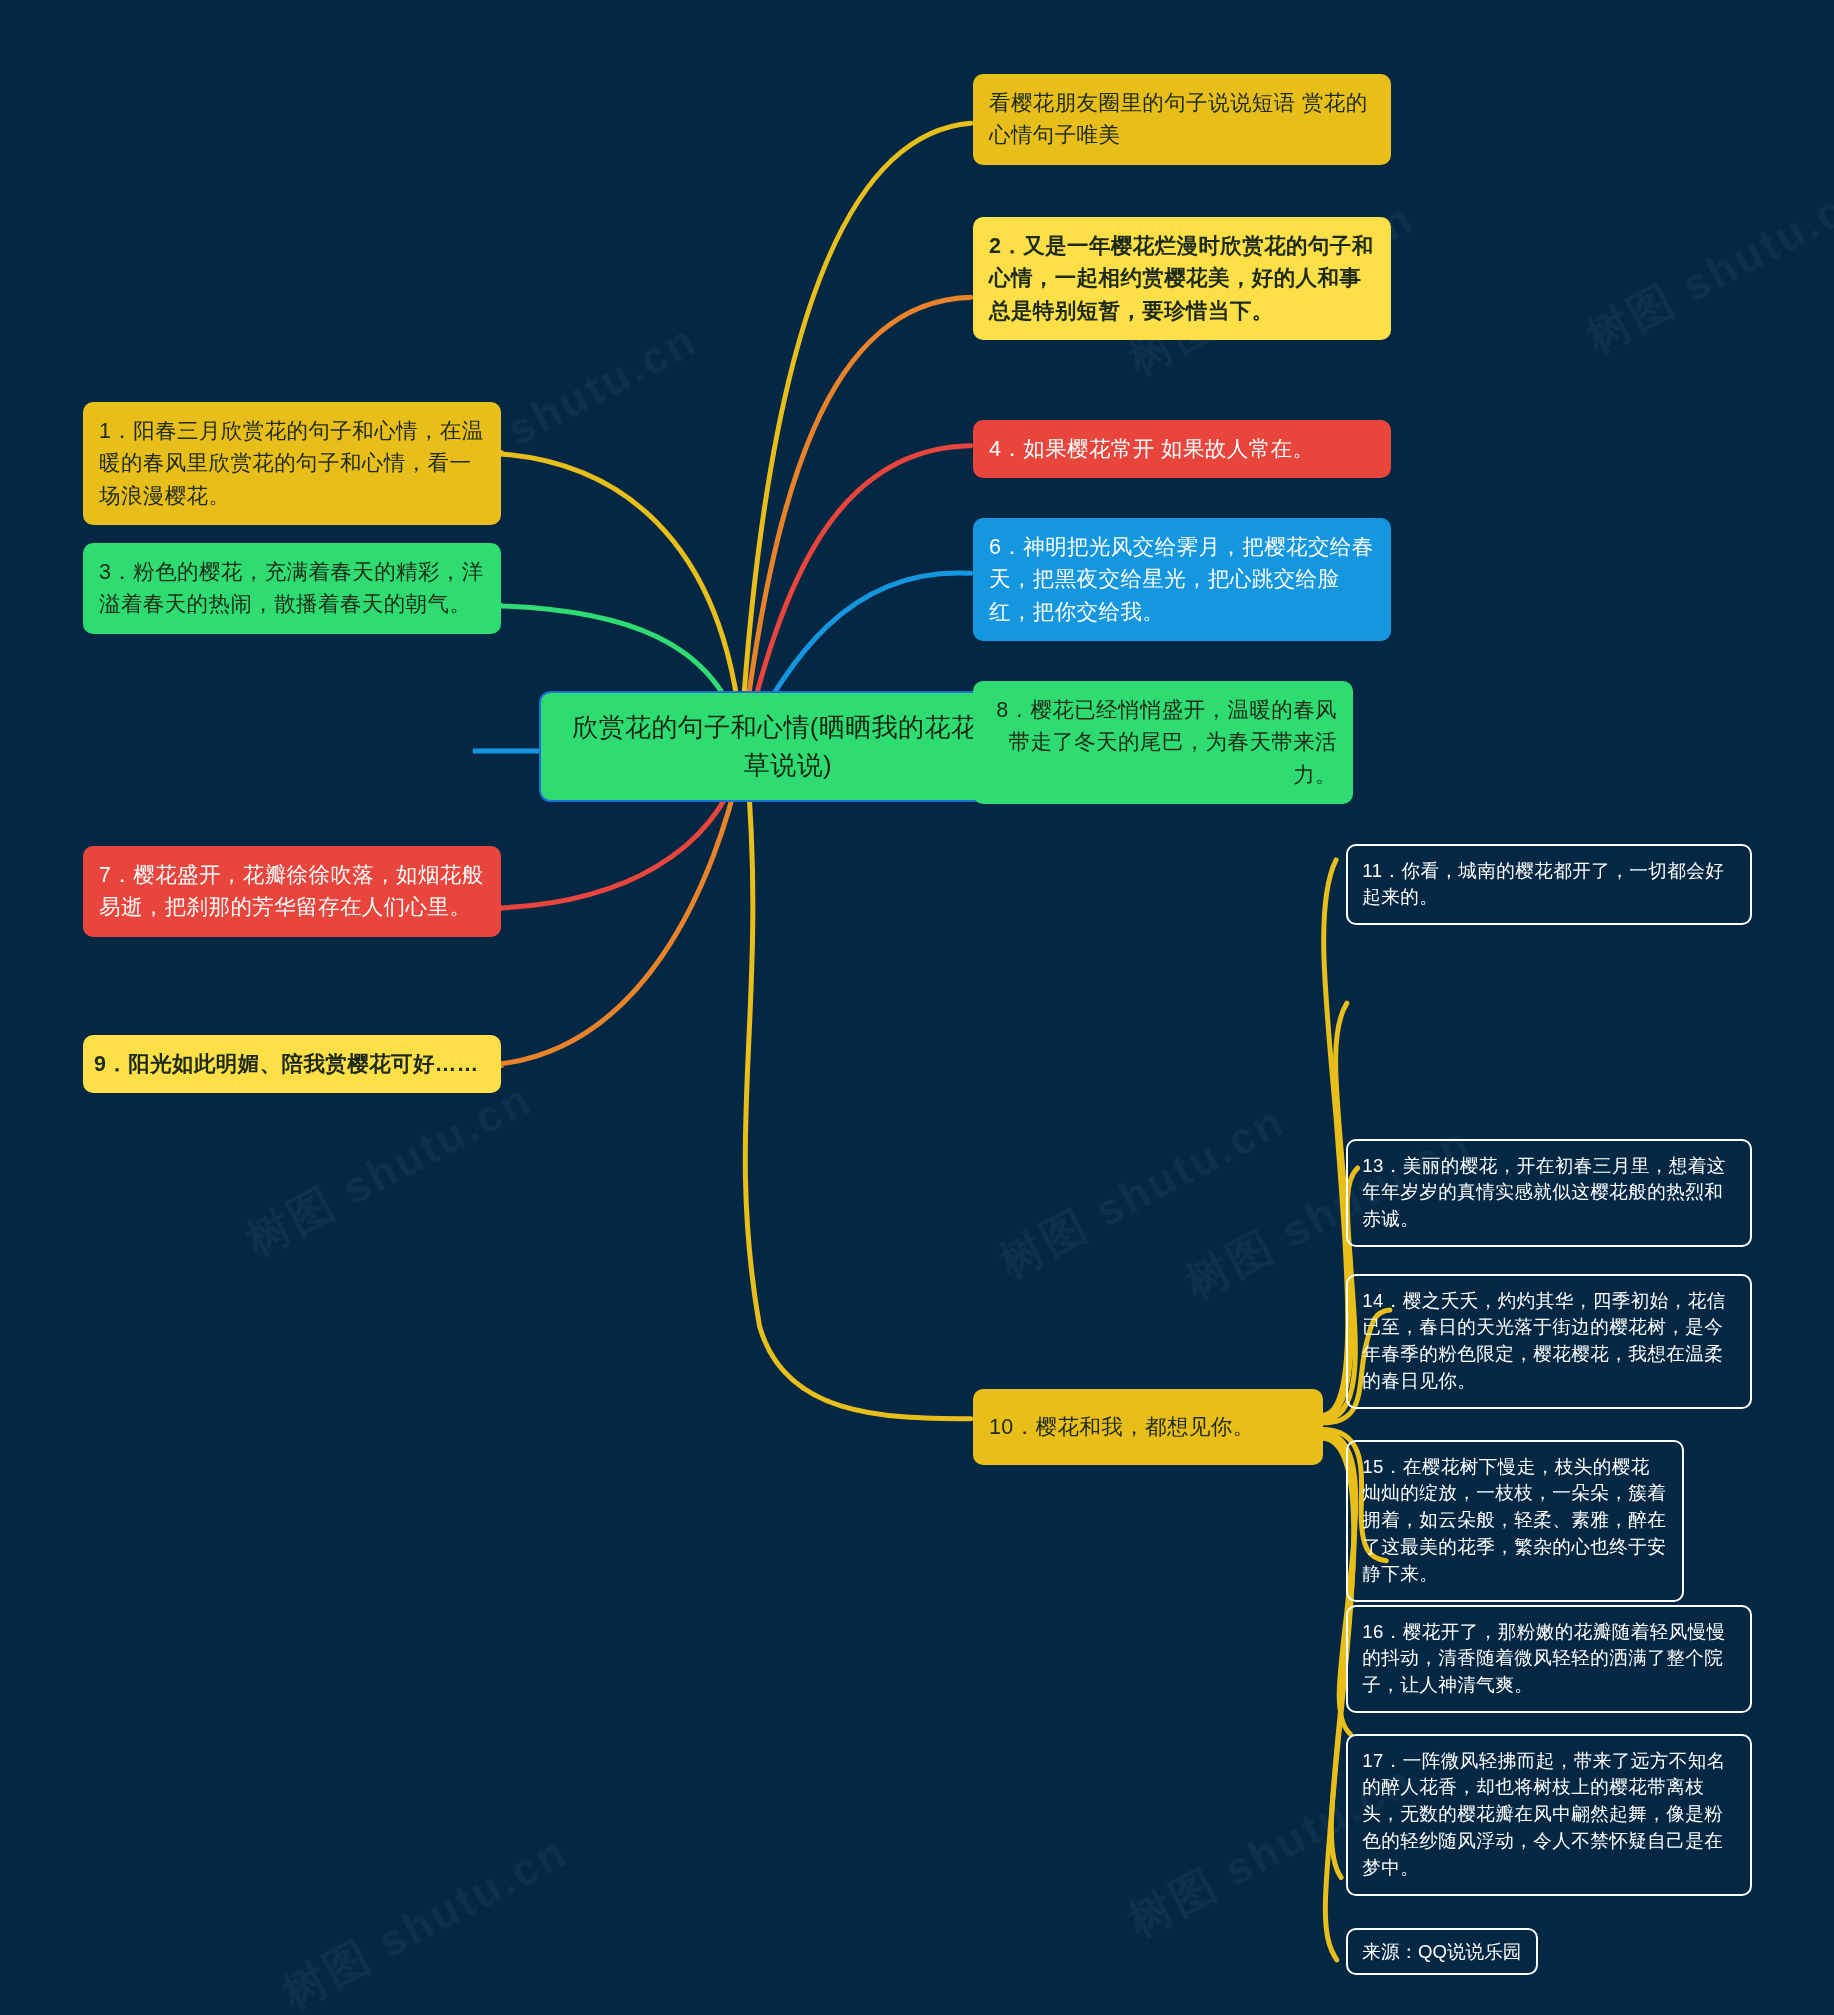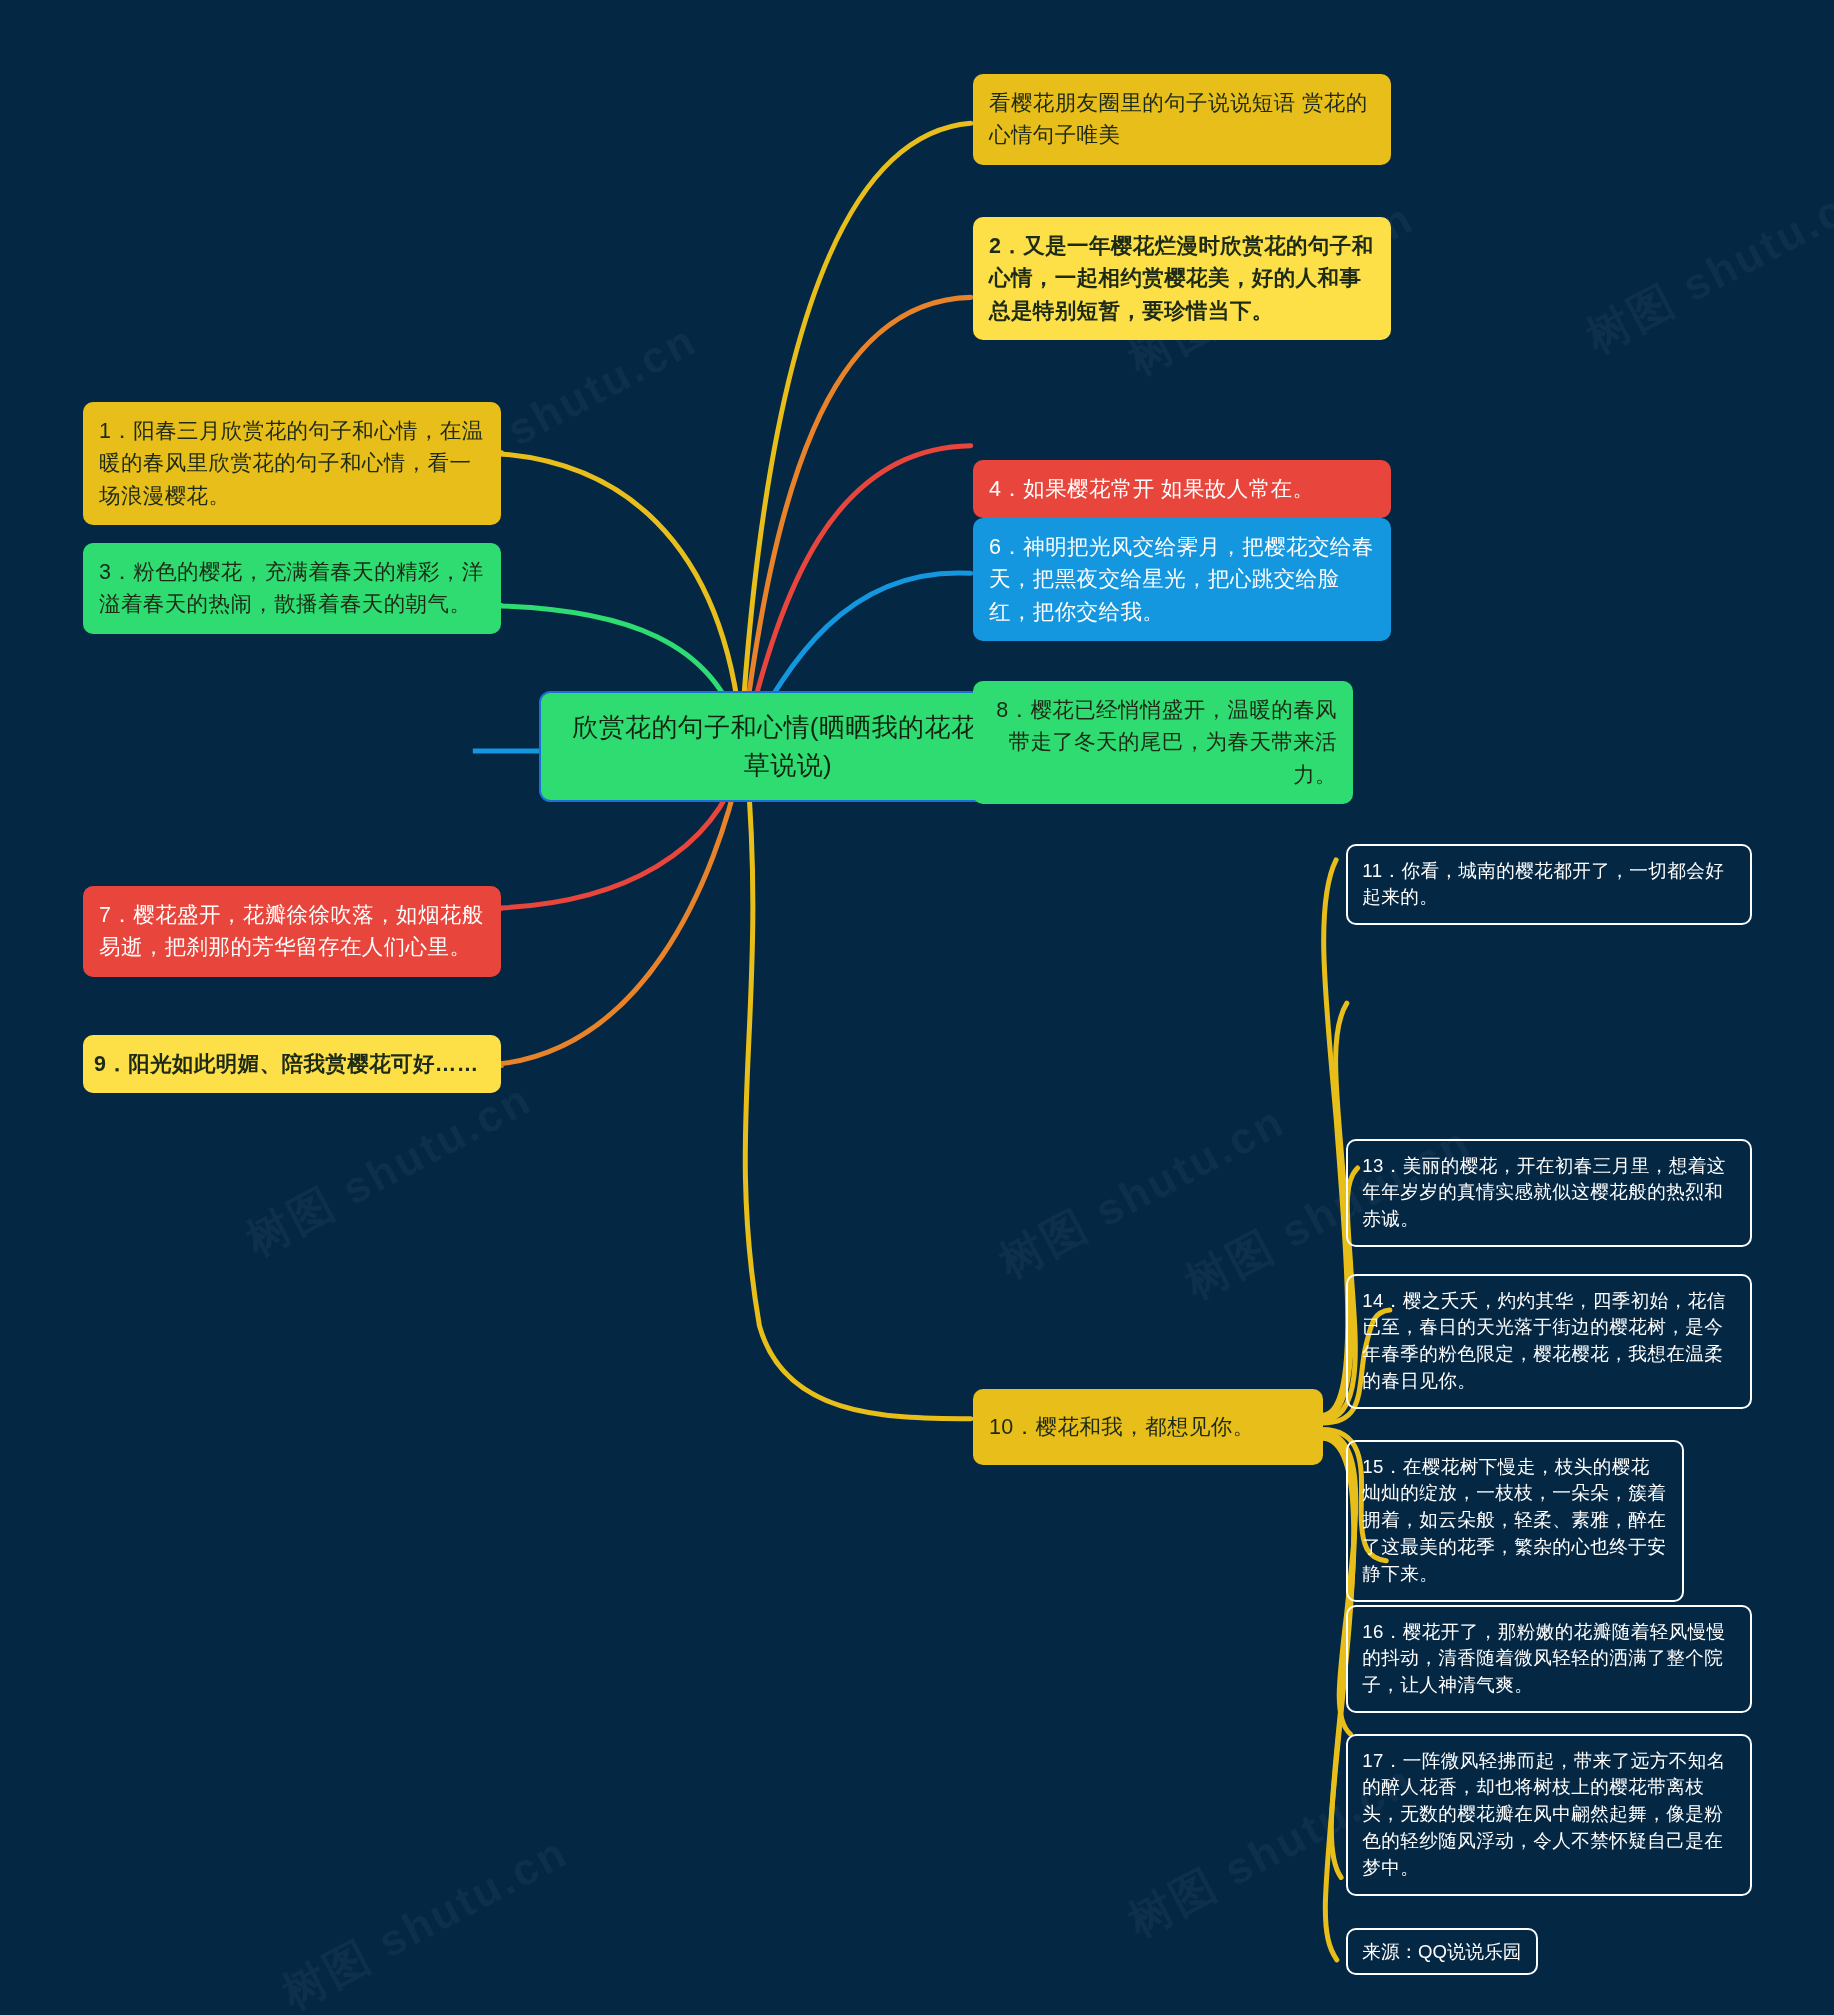--- a/index.html
+++ b/index.html
@@ -46,21 +46,21 @@
     line-height: 1.5;
     font-size: 21.5px;
     letter-spacing: 0.4px;
     word-break: break-all;
   }
   .node.dark-text  { color: #1d2a16; }
   .node.light-text { color: #ffffff; }
 
   .c-yellow { background: #e8be1a; }
   .c-orange { background: #fde047; font-weight: bold; }
-  .c-red    { background: #e8453c; margin-top: 40px; }
+  .c-red    { background: #e8453c; }
   .c-blue   { background: #1597e0; }
   .c-green  { background: #2fdc72; }
 
   .root {
     background: #2fdc72;
     color: #10240f;
     border: 2.9px solid #1d6fd8;
     border-radius: 11.5px;
     text-align: center;
     font-size: 26px;

